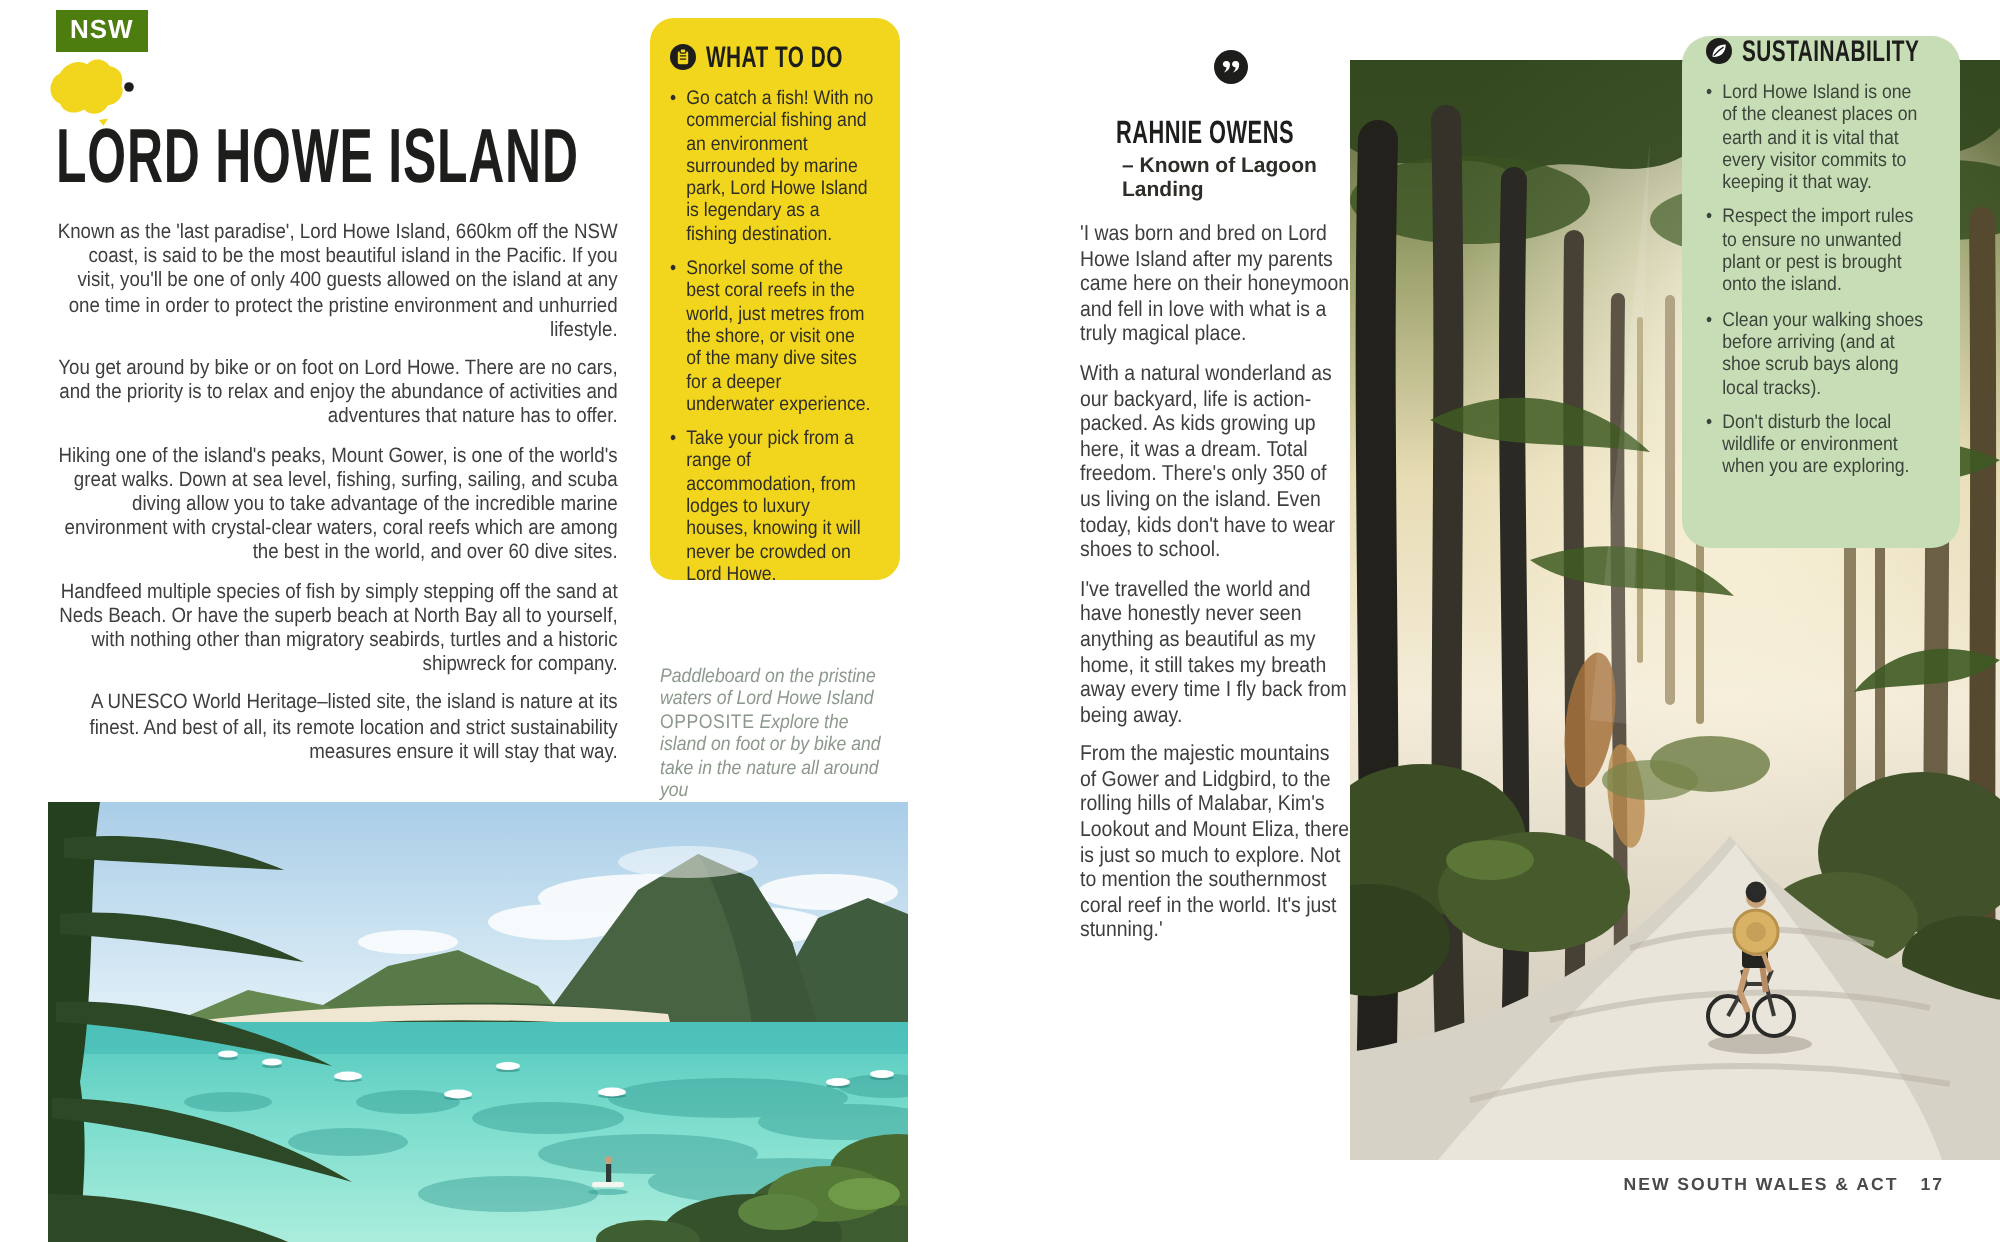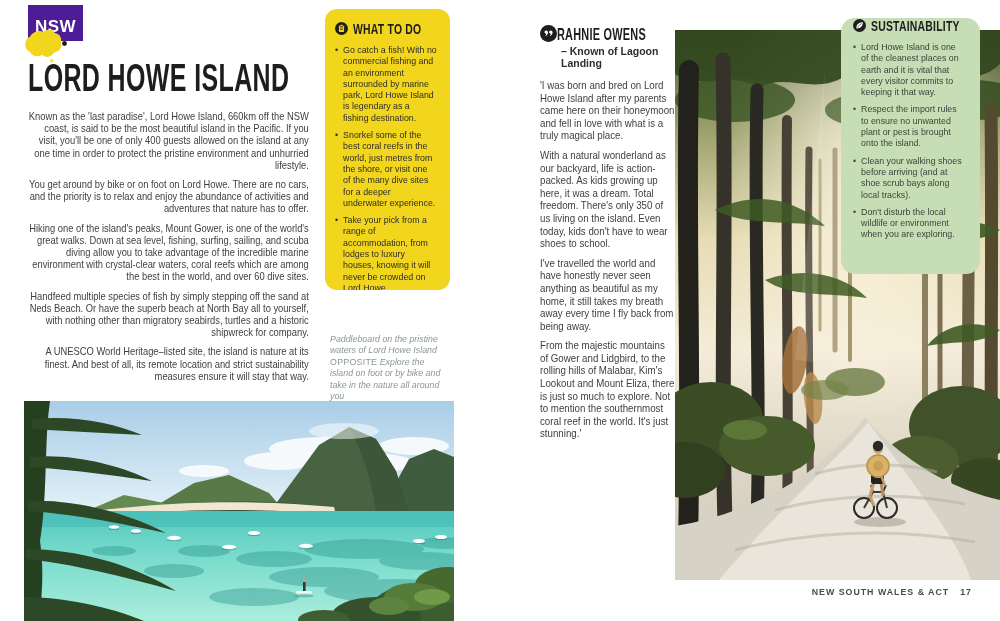--- a/index.html
+++ b/index.html
@@ -6,22 +6,22 @@
   .page{position:relative;width:1000px;height:621px;background:#fff;overflow:hidden;
         font-family:"Liberation Sans",sans-serif;color:#3E3E3D;}
 
   
   .disp{display:inline-block;font-weight:900;color:#1D1D1B;letter-spacing:.3px;
         transform:scale(.78,1.2);transform-origin:left center;white-space:nowrap;}
 
   .narrow{transform:scaleX(.9);transform-origin:left top;}
 
   
-  .badge{position:absolute;left:28px;top:5px;background:#4c1d95;color:#fff;
-         font-weight:bold;font-size:17px;padding:12px 7px 4px;letter-spacing:.5px;}
+  .badge{position:absolute;left:28px;top:5px;background:#4d7c0f;color:#fff;
+         font-weight:bold;font-size:13px;padding:2px 7px 4px;letter-spacing:.5px;}
   .ausmap{position:absolute;left:21px;top:26px;width:48px;height:38px;}
 
   
   .title{position:absolute;left:28px;top:56px;margin:0;font-size:32px;
          transform:scale(.78,1.2);transform-origin:left top;font-weight:900;
          color:#1D1D1B;white-space:nowrap;letter-spacing:.5px;}
   .article{position:absolute;left:28px;top:111px;width:312px;text-align:right;}
   .article p{margin:0 0 7px;font-size:10.4px;line-height:12.2px;}
 
   
@@ -40,21 +40,21 @@
               font-size:9.8px;line-height:11.3px;}
   .box-yellow li::before,.box-green li::before{content:"•";position:absolute;left:0;top:0;}
 
   
   .caption{position:absolute;left:330px;top:333px;width:132px;font-size:9.8px;
            line-height:11.4px;color:#8C988C;font-style:italic;}
   .caption .opp{font-style:normal;letter-spacing:.3px;}
 
   
   .interview{position:absolute;left:540px;top:25px;width:150px;}
-  .ivhead{display:flex;align-items:center;gap:0;}
+  .ivhead{display:flex;align-items:center;gap:16px;flex-direction:column;}
   .ivhead .disp{font-size:14px;transform:scale(.78,1.15);}
   .ivrole{font-weight:bold;font-size:10.5px;margin:3px 0 10px 21px;color:#2E2D28;}
   .interview p{margin:0 0 7px;font-size:10.8px;line-height:12.6px;}
 
   
   .box-green{position:absolute;left:841px;top:18px;width:139px;height:256px;
              background:#C7DDB5;border-radius:14px;padding:0 4px 0 12px;
              box-sizing:border-box;overflow:hidden;color:#3A443A;z-index:3;}
   .box-green .disp{font-size:13px;transform:scale(.8,1.15);}
 

